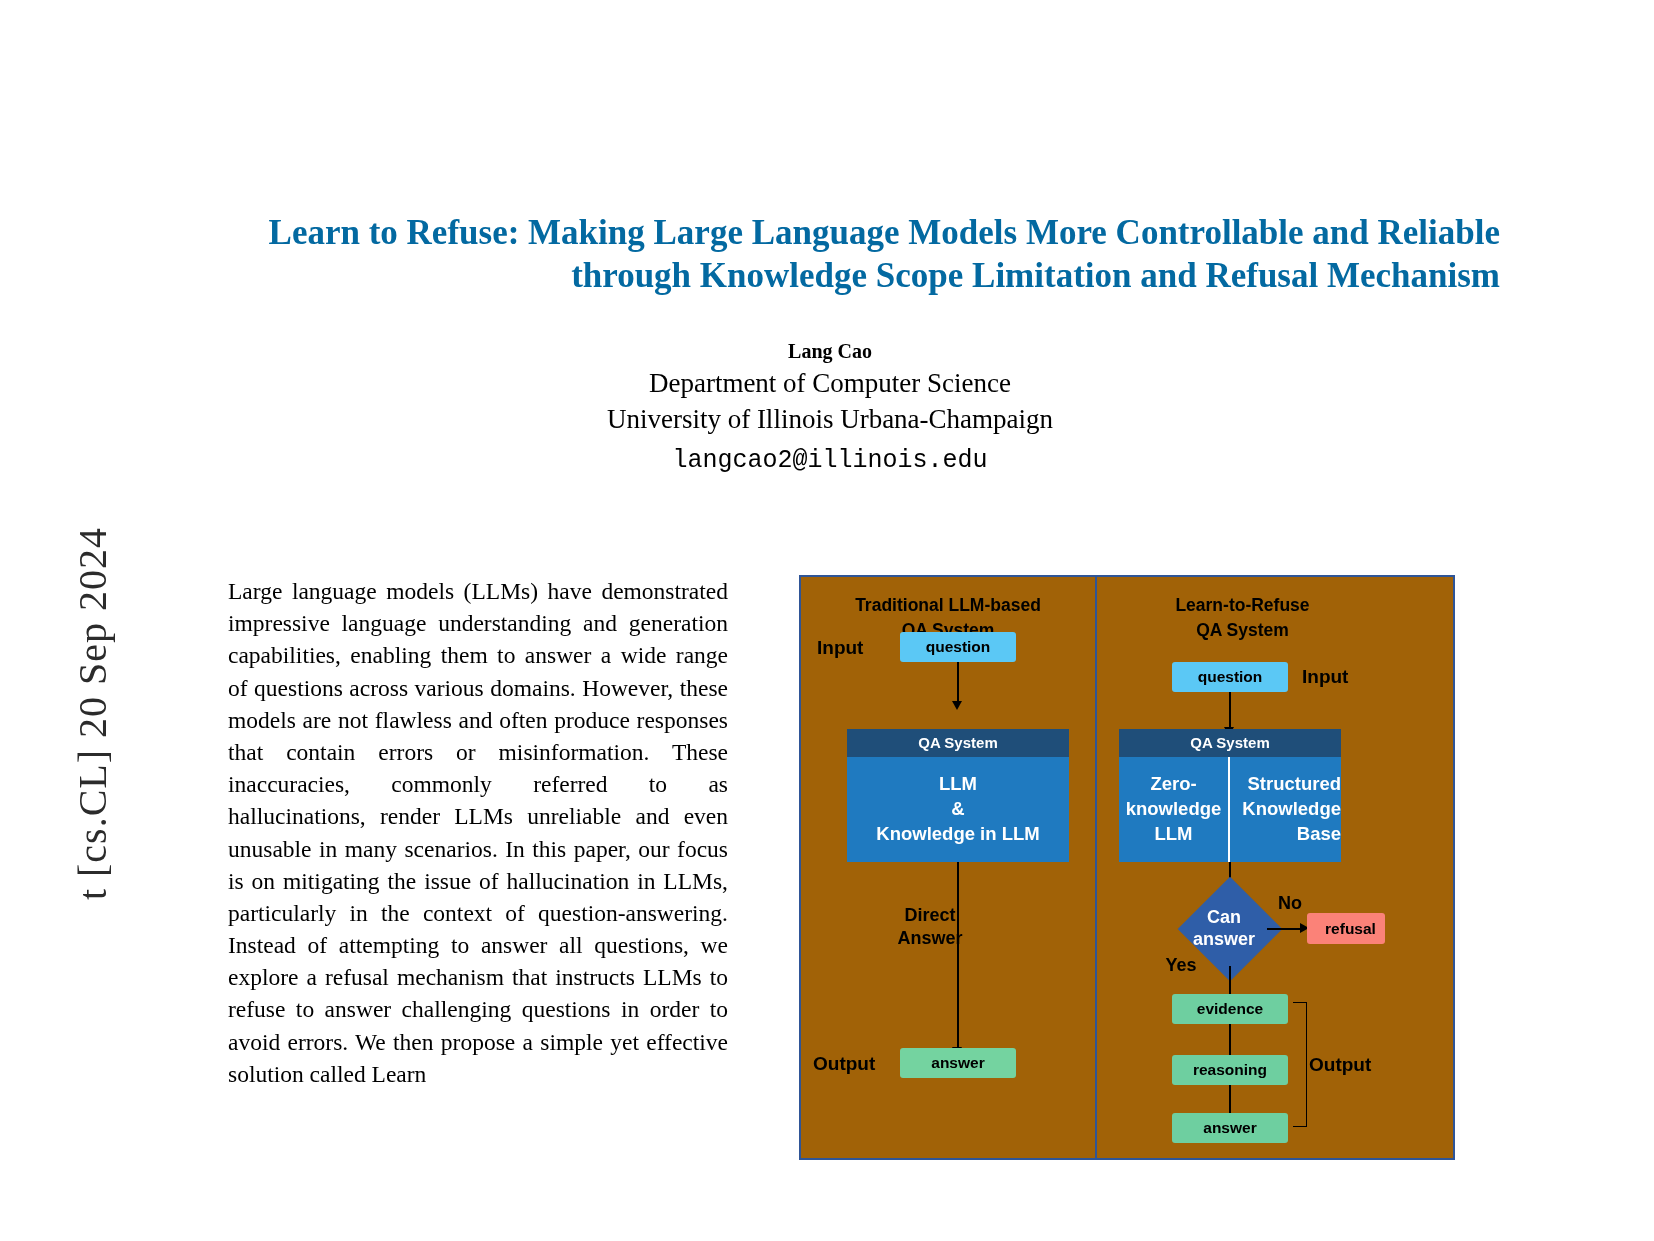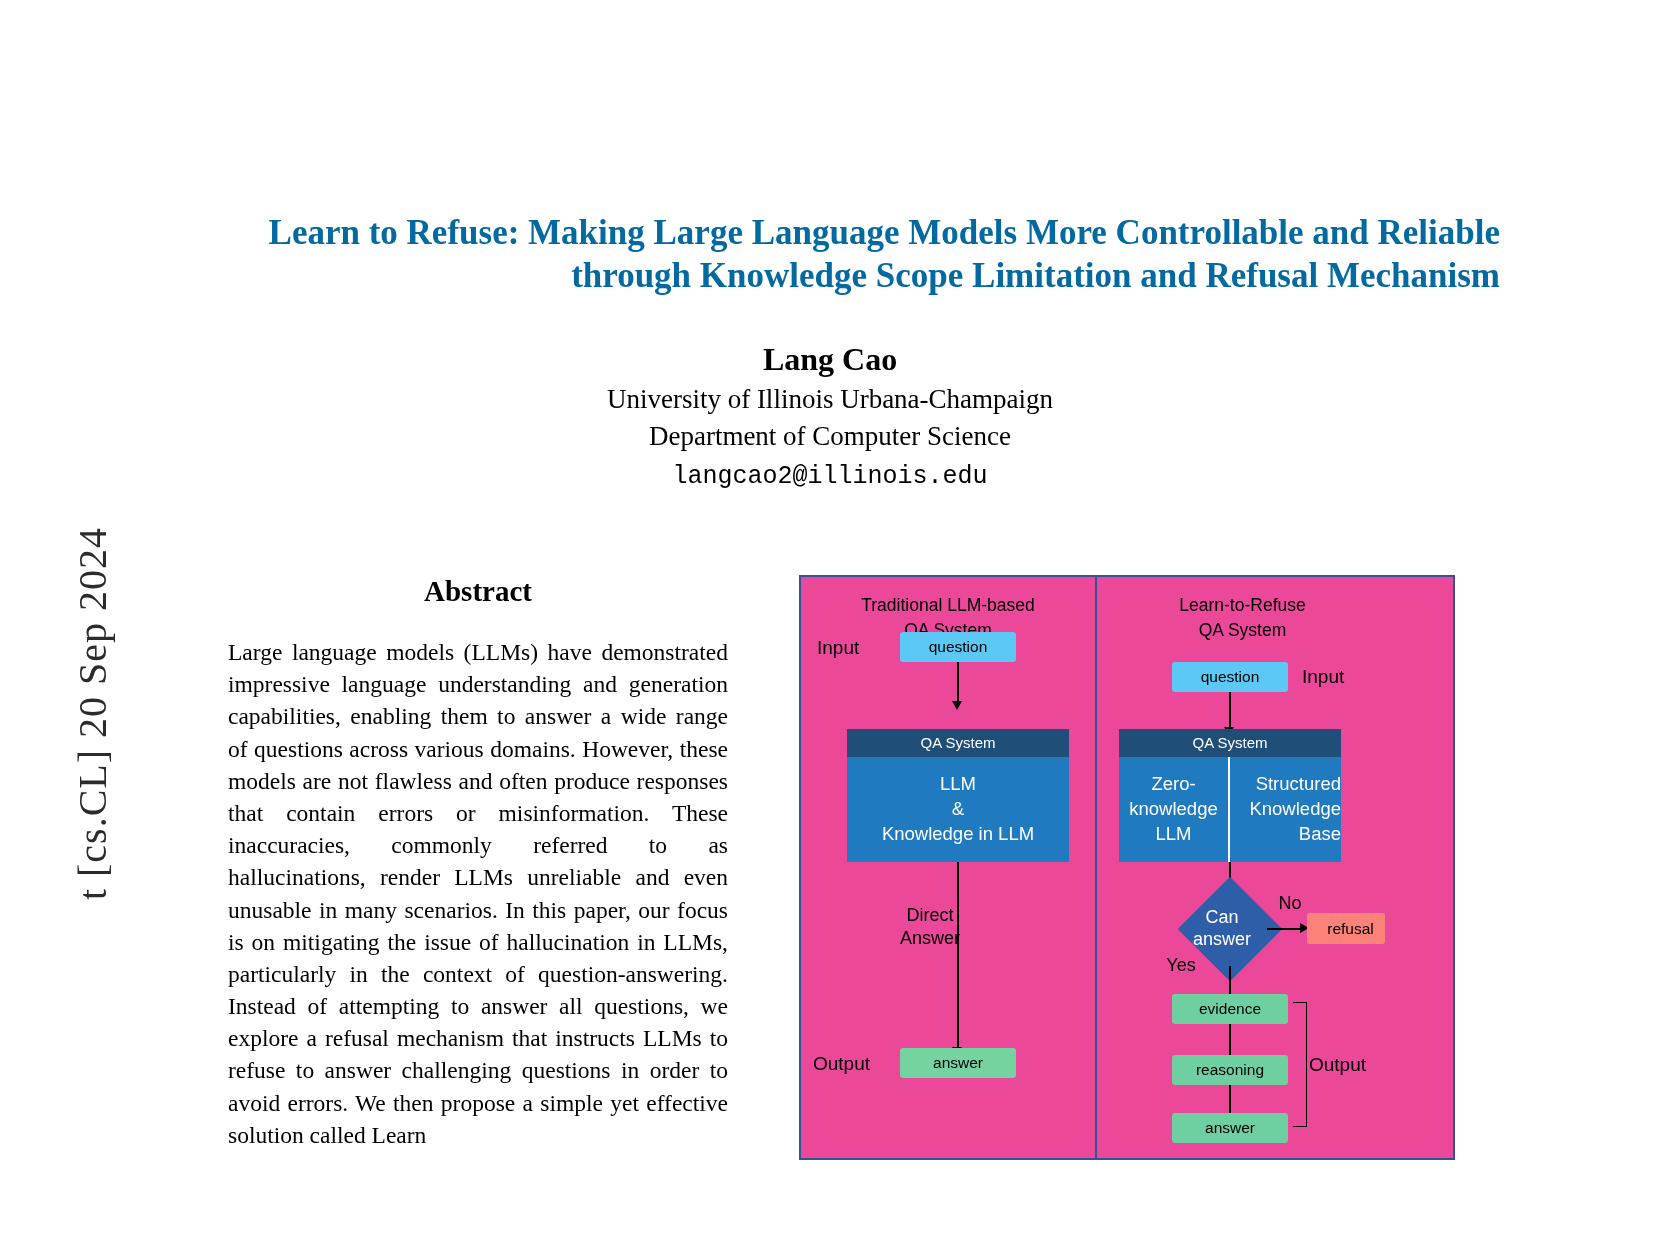--- a/index.html
+++ b/index.html
@@ -49,21 +49,21 @@
   .author-block {
     position: absolute;
     left: 160px;
     top: 338px;
     width: 1340px;
     text-align: center;
   }
   .author-name {
     font-family: "Liberation Serif", serif;
     font-weight: bold;
-    font-size: 32px;
+    font-size: 20px;
     line-height: 1.35;
   }
   .affil {
     font-family: "Liberation Serif", serif;
     font-size: 27px;
     line-height: 1.35;
   }
   .email {
     font-family: "Liberation Mono", monospace;
     font-size: 25px;
@@ -95,22 +95,23 @@
 
   
   .figure {
     position: absolute;
     left: 799px;
     top: 575px;
     width: 656px;
     height: 585px;
     border: 2px solid #2f5597;
     box-sizing: border-box;
-    background: #ec4899;
+    background: #a16207;
     font-family: "Liberation Sans", sans-serif;
+    font-weight: bold;
   }
   .fig-divider {
     position: absolute;
     left: 294px;
     top: 0;
     width: 2px;
     height: 100%;
     background: #2f5597;
   }
   .panel {
@@ -250,27 +251,26 @@
 <body>
 
 <div class="page">
 
   <div class="arxiv-stamp">t [cs.CL]  20 Sep 2024</div>
 
   <div class="title">Learn to Refuse: Making Large Language Models More Controllable and Reliable through Knowledge Scope Limitation and Refusal Mechanism</div>
 
   <div class="author-block">
     <div class="author-name">Lang Cao</div>
+    <div class="affil">Department of Computer Science</div>
     <div class="affil">University of Illinois Urbana-Champaign</div>
-    <div class="affil">Department of Computer Science</div>
     <div class="email">langcao2@illinois.edu</div>
   </div>
 
   <div class="abstract-col">
-    <div class="abstract-head">Abstract</div>
     <div class="abstract-body">Large language models (LLMs) have demonstrated impressive language understanding and generation capabilities, enabling them to answer a wide range of questions across various domains. However, these models are not flawless and often produce responses that contain errors or misinformation. These inaccuracies, commonly referred to as hallucinations, render LLMs unreliable and even unusable in many scenarios. In this paper, our focus is on mitigating the issue of hallucination in LLMs, particularly in the context of question-answering. Instead of attempting to answer all questions, we explore a refusal mechanism that instructs LLMs to refuse to answer challenging questions in order to avoid errors. We then propose a simple yet effective solution called Learn</div>
   </div>
 
   <div class="figure">
     <div class="fig-divider"></div>
 
     <div class="panel left">
       <div class="panel-title">
         <div>Traditional LLM-based</div>
         <div>QA System</div>

